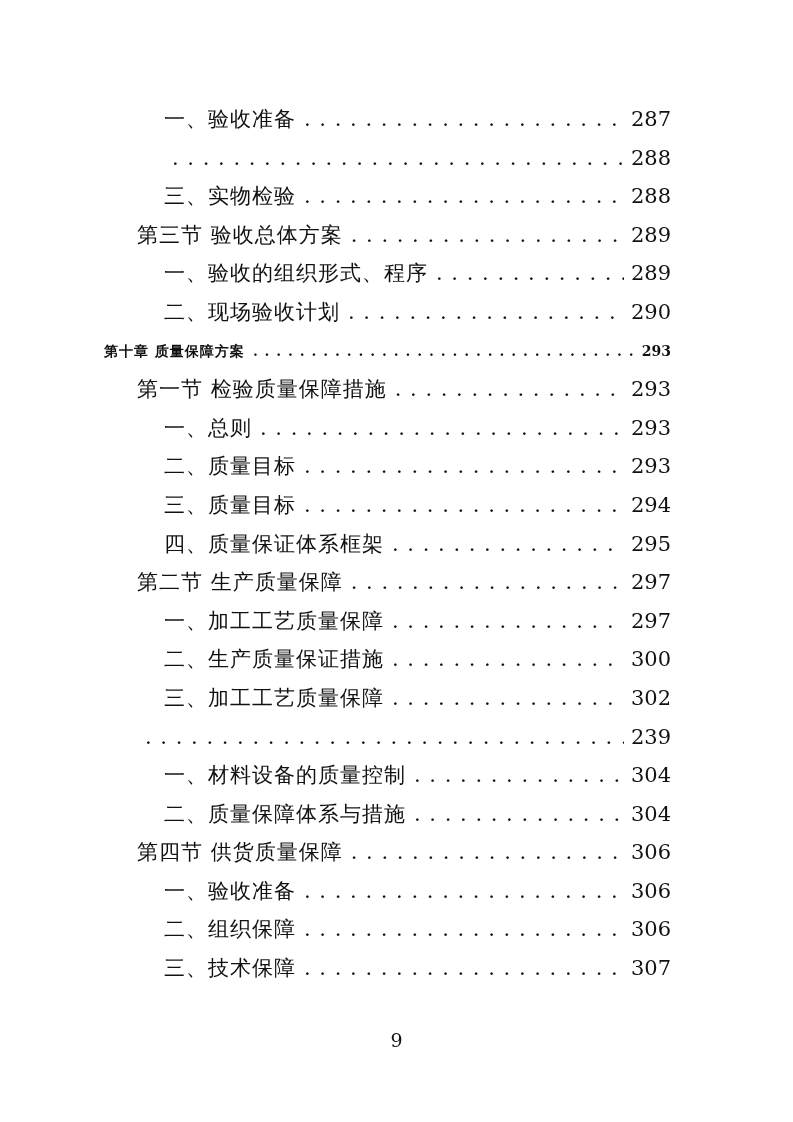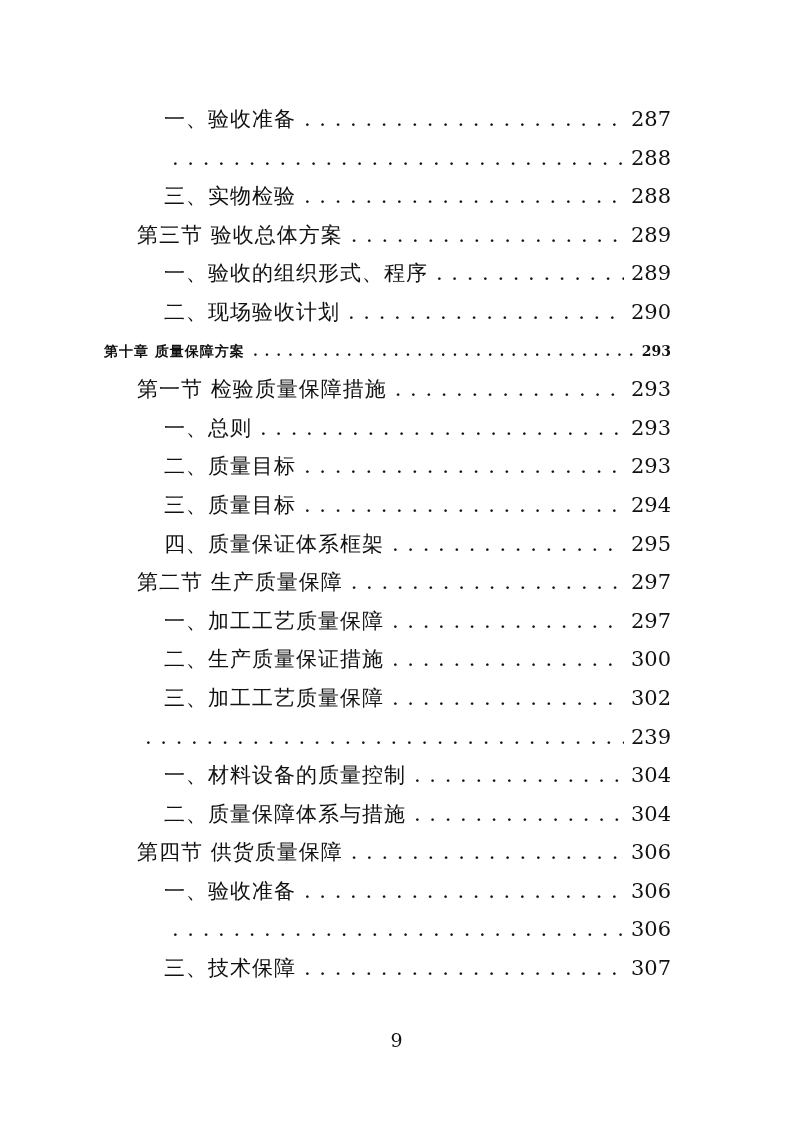--- a/index.html
+++ b/index.html
@@ -179,20 +179,21 @@
         <span class="title">第四节 供货质量保障</span>
         <span class="leader"></span>
         <span class="pageno">306</span>
       </div>
       <div class="toc-row level-2">
         <span class="title">一、验收准备</span>
         <span class="leader"></span>
         <span class="pageno">306</span>
       </div>
       <div class="toc-row level-2">
+        <span class="title">二、组织保障</span>
         <span class="leader"></span>
         <span class="pageno">306</span>
       </div>
       <div class="toc-row level-2">
         <span class="title">三、技术保障</span>
         <span class="leader"></span>
         <span class="pageno">307</span>
       </div>
     </div>
   <div class="footer">

